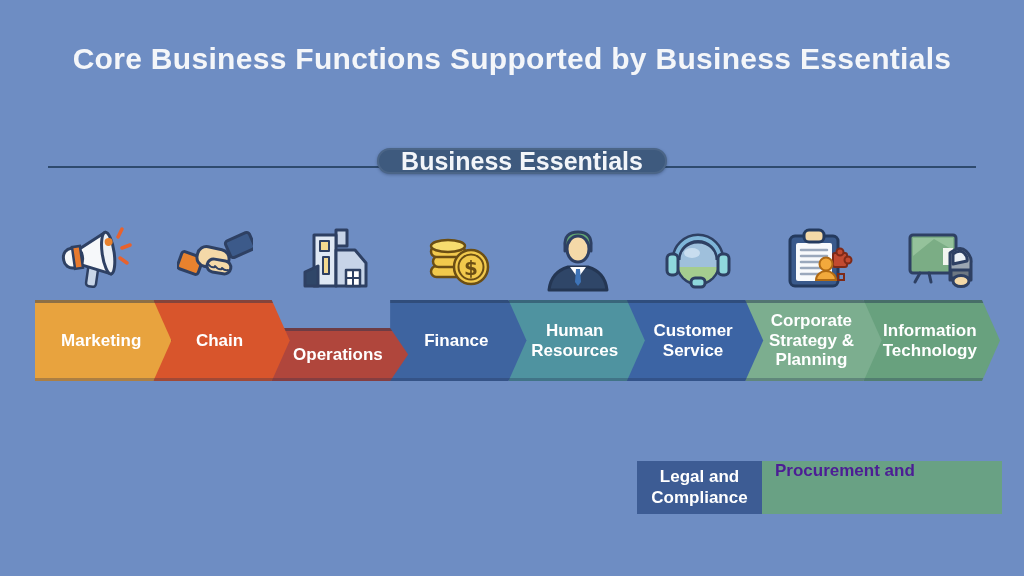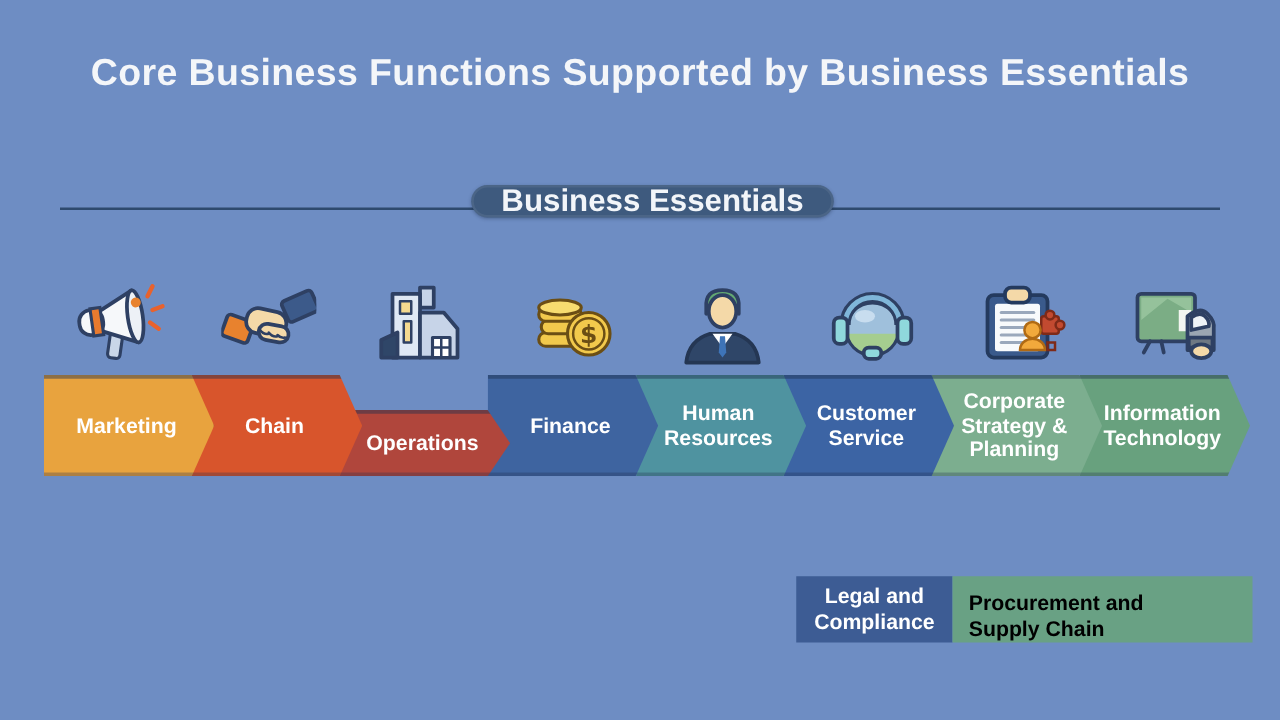--- a/index.html
+++ b/index.html
@@ -46,22 +46,22 @@
   .seg-line{display:block;}
   .seg-line:empty{display:none;}
 
   .legal-box{
     position:absolute;left:637px;top:461px;width:125px;height:53px;
     display:flex;flex-direction:column;align-items:center;justify-content:center;
     color:#FFFFFF;font-weight:bold;font-size:17px;line-height:1.2;
   }
   .procurement-box{
     position:absolute;left:762px;top:461px;width:240px;height:53px;box-sizing:border-box;
-    display:flex;flex-direction:column;justify-content:flex-end;padding-left:13px;
-    color:#000000;font-weight:bold;font-size:17px;line-height:1.2;
+    display:flex;flex-direction:column;justify-content:space-between;padding-left:13px;
+    color:#4c1d95;font-weight:bold;font-size:17px;line-height:1.2;
   }
   .box-line:empty{display:none;}
 </style>
 </head>
 <body style="background: rgb(110, 141, 195);">
 
 <div class="title">Core Business Functions Supported by Business Essentials</div>
 
 <div class="divider-line" style="background: rgb(46, 74, 110);"></div>
 <div class="banner-pill" style="background: rgb(62, 90, 126);">
@@ -239,14 +239,13 @@
 
   </div>
 </div>
 
 <div class="legal-box" style="background: rgb(61, 92, 148);">
   <span class="box-line">Legal and</span>
   <span class="box-line">Compliance</span>
 </div>
 <div class="procurement-box" style="background: rgb(105, 161, 132);">
   <span class="box-line">Procurement and</span>
-  <span class="box-line">Supply Chain</span>
 </div>
 
 </body></html>

